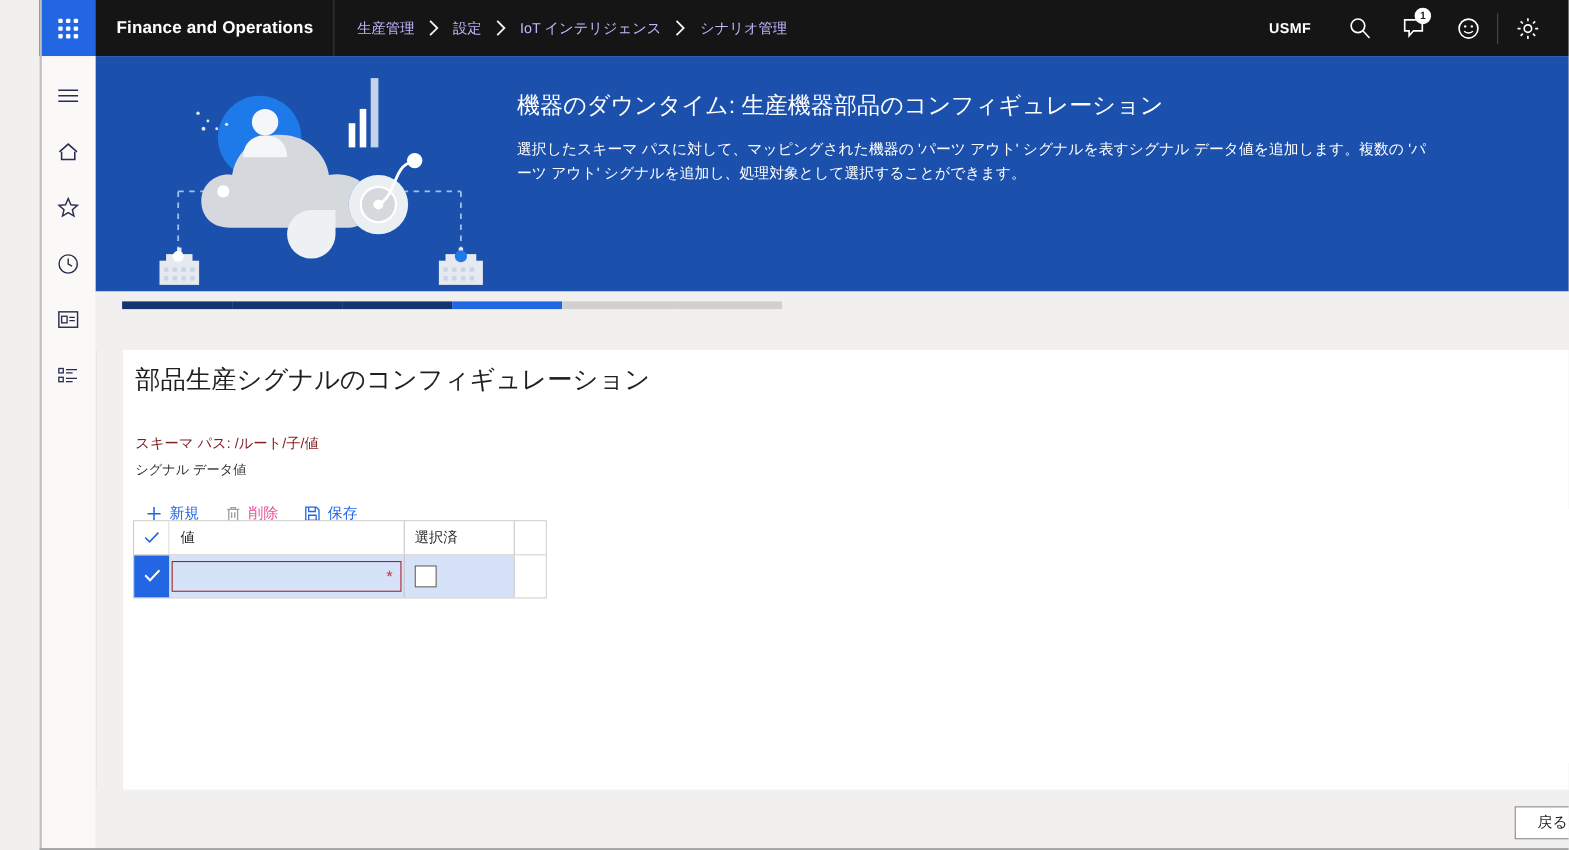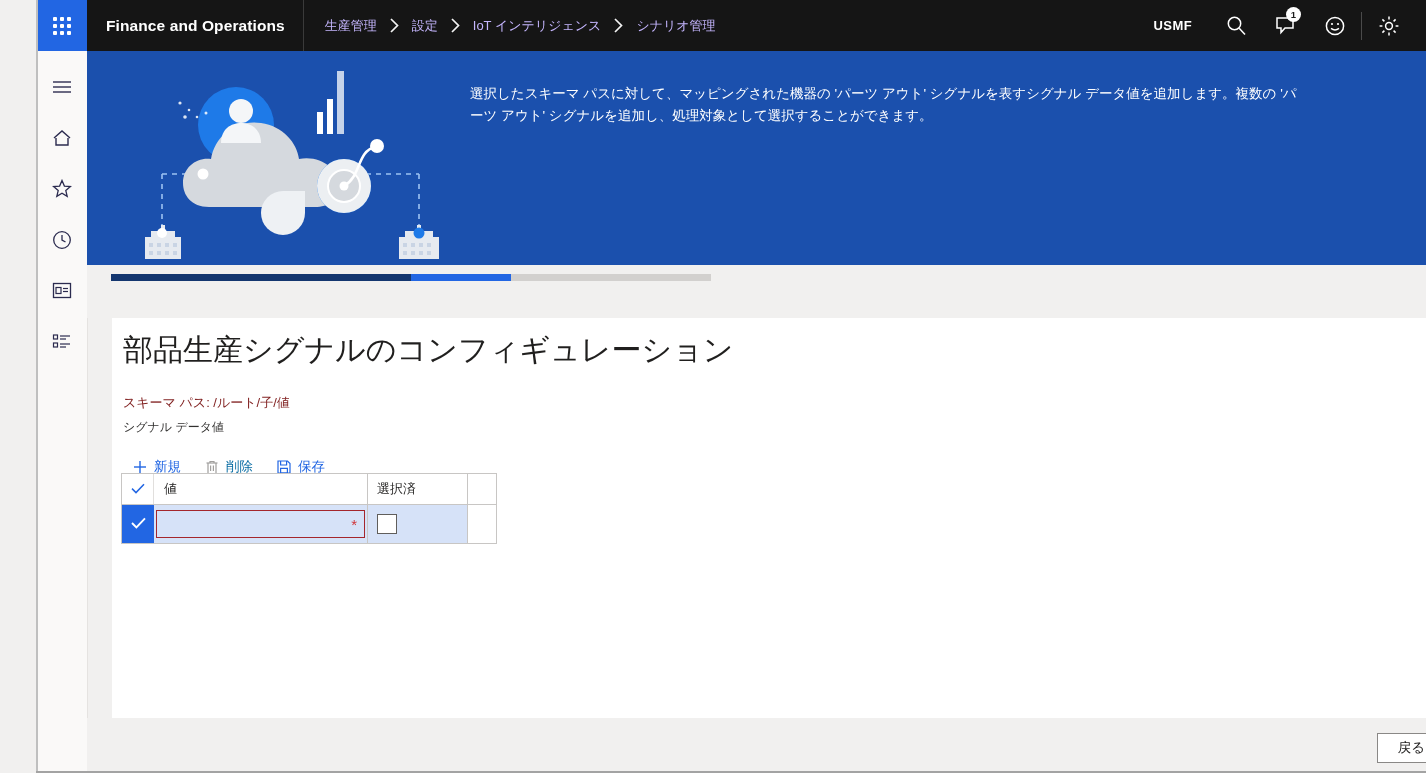--- a/index.html
+++ b/index.html
@@ -45,27 +45,27 @@
 
   
   .steps{position:absolute;left:51px;top:265px;width:1375px;height:53px;background:#f1f0ef;}
   .step{position:absolute;top:9px;height:7px;width:100px;}
   .step.done{background:#14366f;}
   .step.current{background:#2266e3;}
   .step.todo{background:#d2d0ce;}
 
   
   .card{position:absolute;left:76px;top:318px;width:1325px;height:400px;background:#fff;}
-  .card-title{position:absolute;left:11px;top:12px;font-size:30px;color:#201f1e;font-weight:400;}
+  .card-title{position:absolute;left:11px;top:12px;font-size:23px;color:#201f1e;font-weight:400;}
   .schema{position:absolute;left:11px;top:76px;font-size:13px;color:#7f1d1d;}
   .sublabel{position:absolute;left:11px;top:101px;font-size:12px;color:#323130;}
 
   .toolbar{position:absolute;left:9px;top:134px;display:flex;align-items:center;height:30px;}
   .tool{display:flex;align-items:center;gap:7px;padding:0 12px;height:30px;cursor:pointer;font-size:13.5px;color:#2266e3;white-space:nowrap;}
-  .tool.disabled{color:#0369a1;cursor:default;}
+  .tool.disabled{color:#ec4899;cursor:default;}
   .tool svg{display:block;}
 
   
   .grid{position:absolute;left:9px;top:155px;border:1px solid #c8c6c4;background:#fff;}
   .grow{display:flex;}
   .ghead{height:30px;background:#fff;border-bottom:1px solid #c8c6c4;}
   .gcell{display:flex;align-items:center;box-sizing:border-box;font-size:13px;color:#201f1e;}
   .c-check{width:32px;justify-content:center;border-right:1px solid #e1dfdd;}
   .c-val{width:214px;padding-left:10px;border-right:1px solid #c8c6c4;}
   .c-sel{width:100px;padding-left:9px;border-right:1px solid #c8c6c4;}
@@ -334,20 +334,21 @@
         <g fill="#ffffff" opacity=".85">
           <circle cx="49" cy="48" r="1.6"></circle>
             <circle cx="58" cy="55" r="1.3"></circle>
           <circle cx="54" cy="62" r="1.8"></circle>
             <circle cx="66" cy="62" r="1.3"></circle>
           <circle cx="75" cy="58" r="1.5"></circle>
         </g>
       </svg>
     </div>
     <div class="hero-text">
+      <div class="hero-title">機器のダウンタイム: 生産機器部品のコンフィギュレーション</div>
       <div class="hero-desc">選択したスキーマ パスに対して、マッピングされた機器の 'パーツ アウト' シグナルを表すシグナル データ値を追加します。複数の 'パーツ アウト' シグナルを追加し、処理対象として選択することができます。</div>
     </div>
   </div>
 
   <div class="steps">
     <div class="step done" style="left:24px"></div>
     <div class="step done" style="left:124px"></div>
     <div class="step done" style="left:224px"></div>
     <div class="step current" style="left:324px"></div>
     <div class="step todo" style="left:424px"></div>

